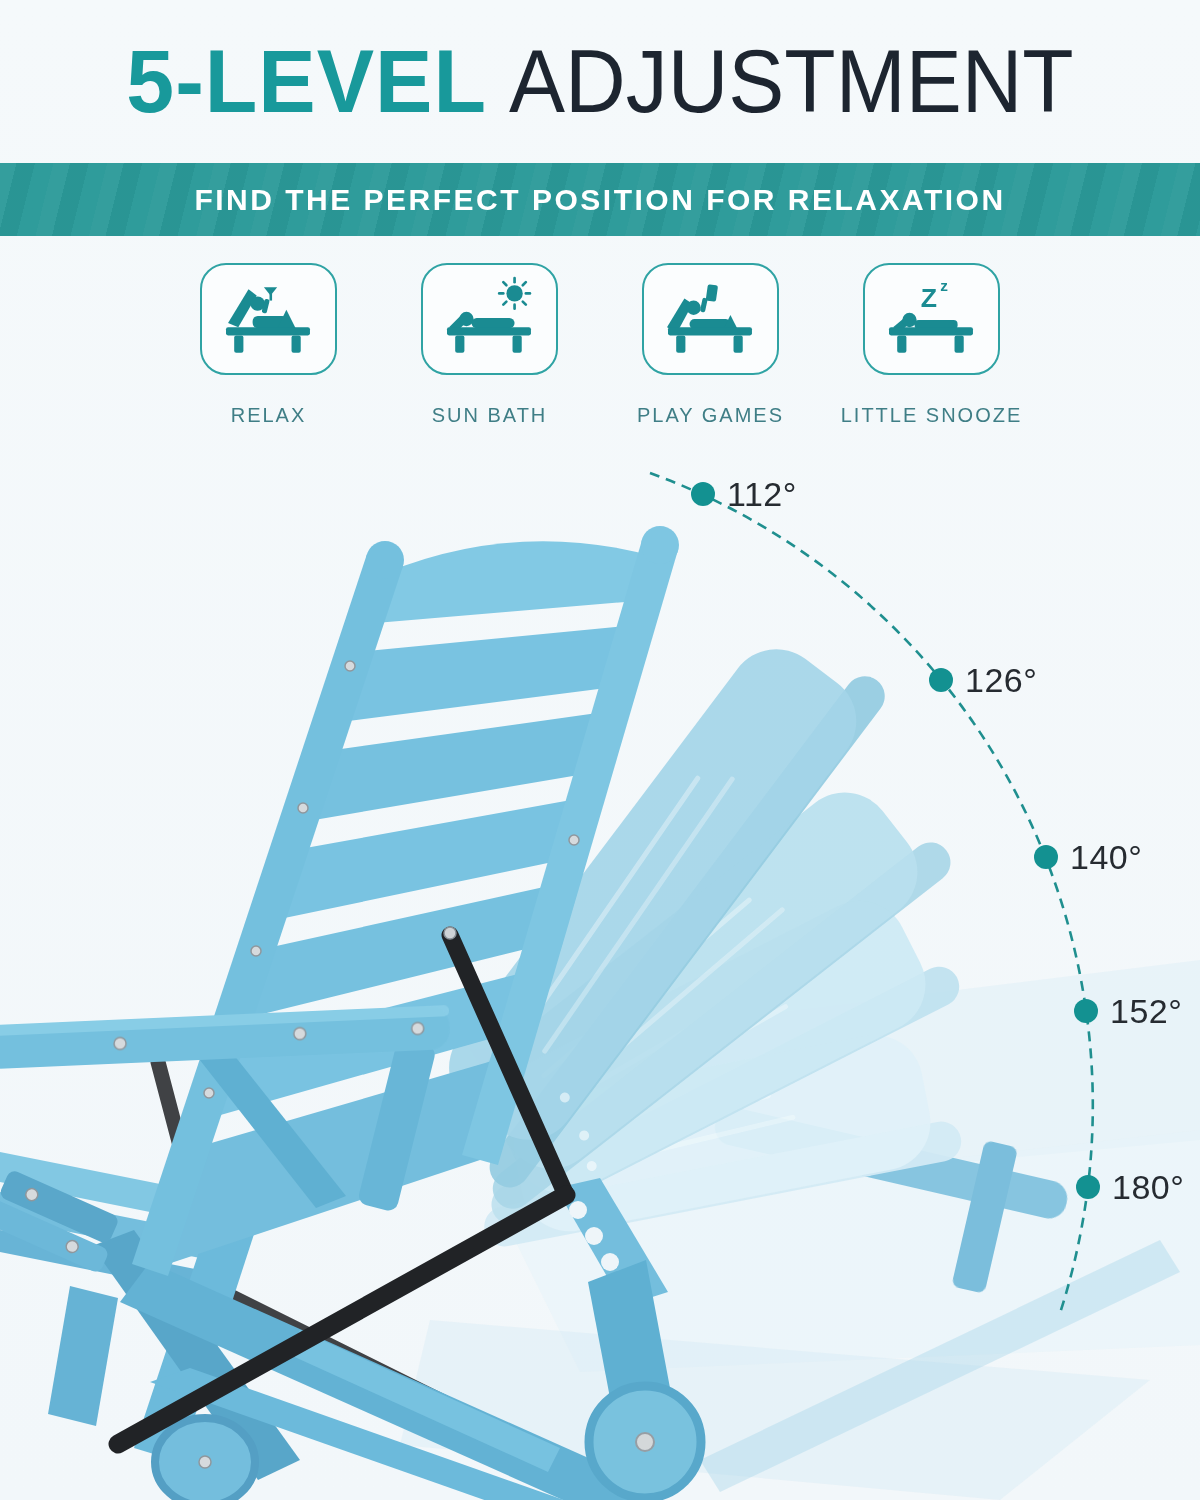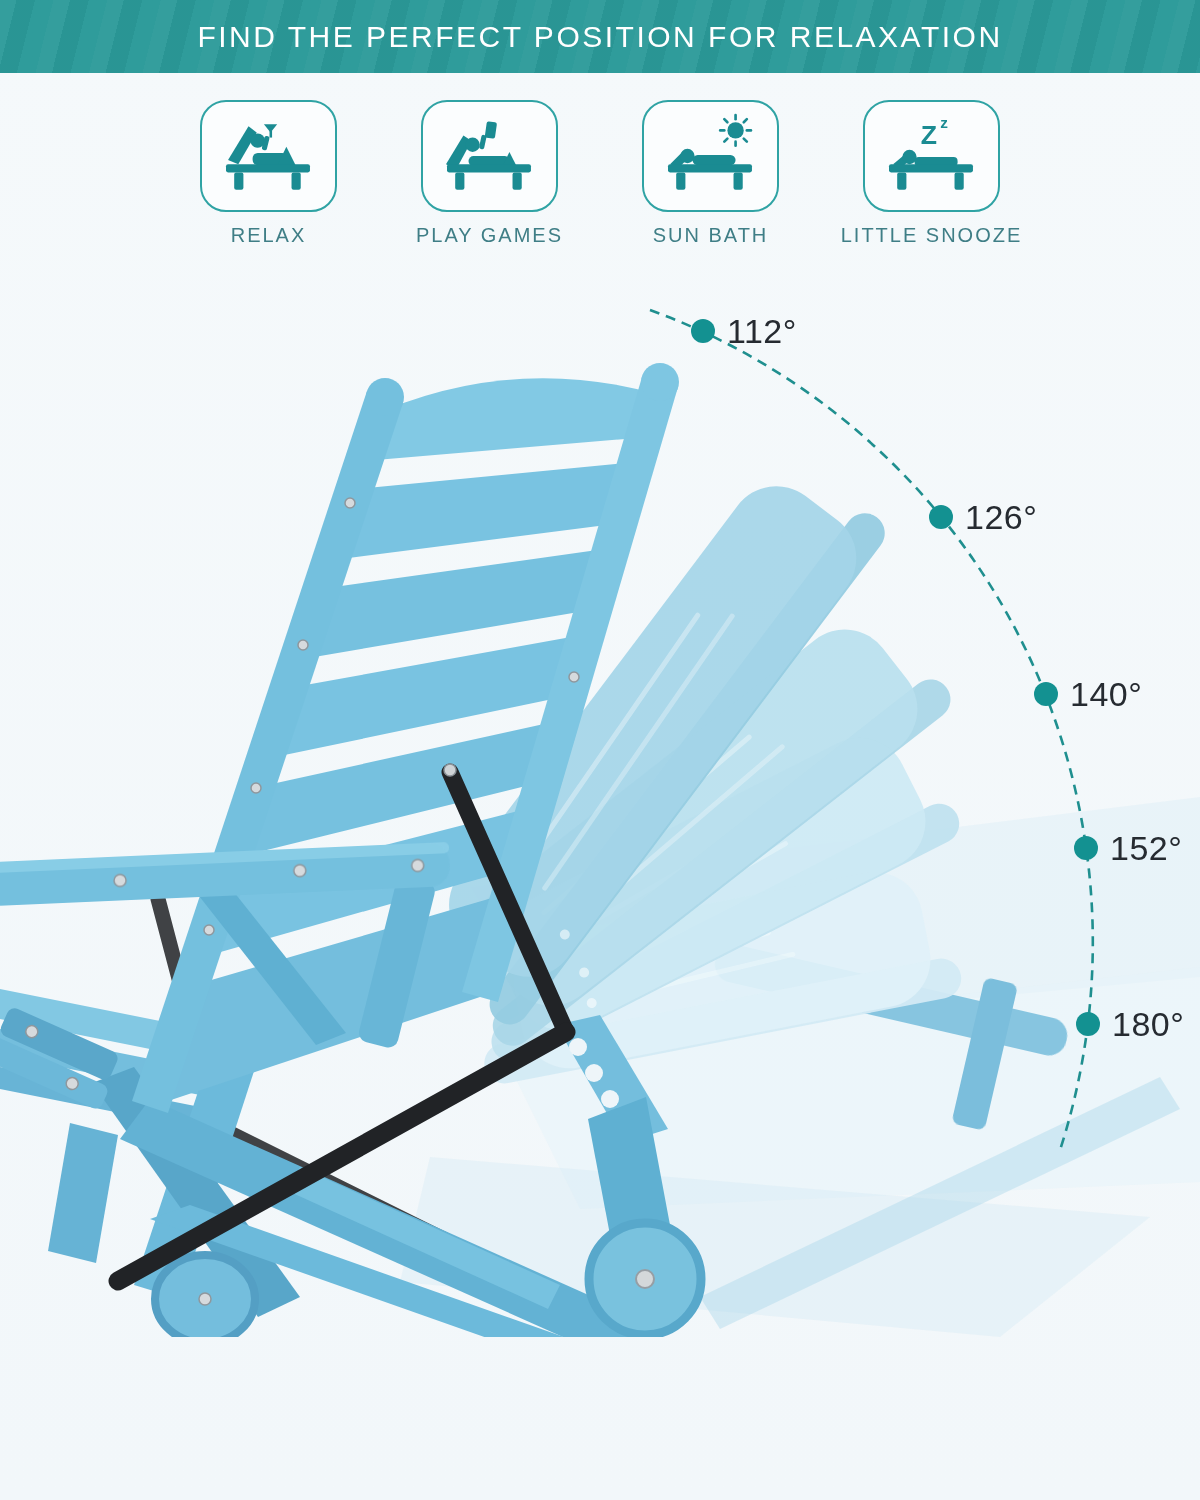--- a/index.html
+++ b/index.html
@@ -26,50 +26,54 @@
   }
 
   
   .banner{
     height:73px;background:
       repeating-linear-gradient(104deg, rgba(255,255,255,.045) 0 16px, rgba(0,0,0,.035) 16px 34px, rgba(255,255,255,.02) 34px 52px),
       #2b9a99;
     display:flex;align-items:center;justify-content:center;
   }
   .banner-text{
-    color:#ffffff;font-size:30px;font-weight:400;letter-spacing:2.5px;
+    color:#ffffff;font-size:30px;font-weight:700;letter-spacing:2.5px;
   }
 
   
   .positions{
     height:204px;display:flex;justify-content:center;gap:84px;
     padding-top:27px;box-sizing:border-box;
   }
   .pos-item{width:137px;display:flex;flex-direction:column;align-items:center;}
   .pos-box{
     width:137px;height:112px;box-sizing:border-box;
     border:2px solid #2fa3a4;border-radius:26px;background:#fbfdfe;
     display:flex;align-items:center;justify-content:center;
   }
   .pos-box svg{width:100px;height:86px;}
   .pos-label{
-    margin-top:12px;font-size:20px;letter-spacing:2px;color:#3f7e86;
+    margin-top:29px;font-size:20px;letter-spacing:2px;color:#3f7e86;
     font-weight:400;white-space:nowrap;
   }
 
   
   .hero{position:relative;width:1044px;height:1060px;}
   .hero svg{position:absolute;inset:0;}
   .angle-label{font-size:34px;font-weight:500;fill:#262b31;letter-spacing:.5px;}
 </style>
 </head>
 <body>
 
 <div class="page">
 
+  <div class="title-row">
+    <span class="title-accent">5-LEVEL</span>
+    <span class="title-rest">ADJUSTMENT</span>
+  </div>
 
   <div class="banner">
     <span class="banner-text">FIND THE PERFECT POSITION FOR RELAXATION</span>
   </div>
 
   <div class="positions">
 
     <div class="pos-item">
       <div class="pos-box">
         <svg viewBox="0 0 96 84">
@@ -88,60 +92,60 @@
         </svg>
       </div>
       <div class="pos-label">RELAX</div>
     </div>
 
 
     <div class="pos-item">
       <div class="pos-box">
         <svg viewBox="0 0 96 84">
           <g fill="#1a8b92">
+            <polygon points="8,50 20,38 26,44 16,54"></polygon>
+            <circle cx="25" cy="42" r="7"></circle>
+            <rect x="30" y="41" width="42" height="10" rx="5"></rect>
+            <rect x="6" y="50" width="82" height="8" rx="2"></rect>
+            <rect x="14" y="58" width="9" height="17" rx="2"></rect>
+            <rect x="70" y="58" width="9" height="17" rx="2"></rect>
+            <circle cx="72" cy="17" r="8"></circle>
+          </g>
+          <g stroke="#1a8b92" stroke-width="2.6" stroke-linecap="round">
+            <line x1="72" y1="2" x2="72" y2="6"></line>
+            <line x1="72" y1="28" x2="72" y2="32"></line>
+            <line x1="57" y1="17" x2="61" y2="17"></line>
+            <line x1="83" y1="17" x2="87" y2="17"></line>
+            <line x1="61" y1="6" x2="64" y2="9"></line>
+            <line x1="80" y1="25" x2="83" y2="28"></line>
+            <line x1="61" y1="28" x2="64" y2="25"></line>
+            <line x1="80" y1="9" x2="83" y2="6"></line>
+          </g>
+        </svg>
+      </div>
+      <div class="pos-label">SUN BATH</div>
+    </div>
+
+    <div class="pos-item">
+      <div class="pos-box">
+        <svg viewBox="0 0 96 84">
+          <g fill="#1a8b92">
             <polygon points="5,50 22,22 30,27 15,55"></polygon>
             <circle cx="31" cy="31" r="7"></circle>
             <rect x="40" y="21" width="5" height="14" rx="2" transform="rotate(12 40 21)"></rect>
             <rect x="45" y="8" width="10" height="16" rx="2" transform="rotate(8 45 8)"></rect>
             <rect x="27" y="42" width="40" height="10" rx="5"></rect>
             <polygon points="60,52 67,38 74,52"></polygon>
             <rect x="6" y="50" width="82" height="8" rx="2"></rect>
             <rect x="14" y="58" width="9" height="17" rx="2"></rect>
             <rect x="70" y="58" width="9" height="17" rx="2"></rect>
           </g>
         </svg>
       </div>
       <div class="pos-label">PLAY GAMES</div>
-    </div>
-
-    <div class="pos-item">
-      <div class="pos-box">
-        <svg viewBox="0 0 96 84">
-          <g fill="#1a8b92">
-            <polygon points="8,50 20,38 26,44 16,54"></polygon>
-            <circle cx="25" cy="42" r="7"></circle>
-            <rect x="30" y="41" width="42" height="10" rx="5"></rect>
-            <rect x="6" y="50" width="82" height="8" rx="2"></rect>
-            <rect x="14" y="58" width="9" height="17" rx="2"></rect>
-            <rect x="70" y="58" width="9" height="17" rx="2"></rect>
-            <circle cx="72" cy="17" r="8"></circle>
-          </g>
-          <g stroke="#1a8b92" stroke-width="2.6" stroke-linecap="round">
-            <line x1="72" y1="2" x2="72" y2="6"></line>
-            <line x1="72" y1="28" x2="72" y2="32"></line>
-            <line x1="57" y1="17" x2="61" y2="17"></line>
-            <line x1="83" y1="17" x2="87" y2="17"></line>
-            <line x1="61" y1="6" x2="64" y2="9"></line>
-            <line x1="80" y1="25" x2="83" y2="28"></line>
-            <line x1="61" y1="28" x2="64" y2="25"></line>
-            <line x1="80" y1="9" x2="83" y2="6"></line>
-          </g>
-        </svg>
-      </div>
-      <div class="pos-label">SUN BATH</div>
     </div>
 
     <div class="pos-item">
       <div class="pos-box">
         <svg viewBox="0 0 96 84">
           <g fill="#1a8b92">
             <polygon points="10,50 22,40 27,45 18,54"></polygon>
             <circle cx="26" cy="43" r="7"></circle>
             <rect x="31" y="43" width="42" height="9" rx="4"></rect>
             <rect x="6" y="50" width="82" height="8" rx="2"></rect>

